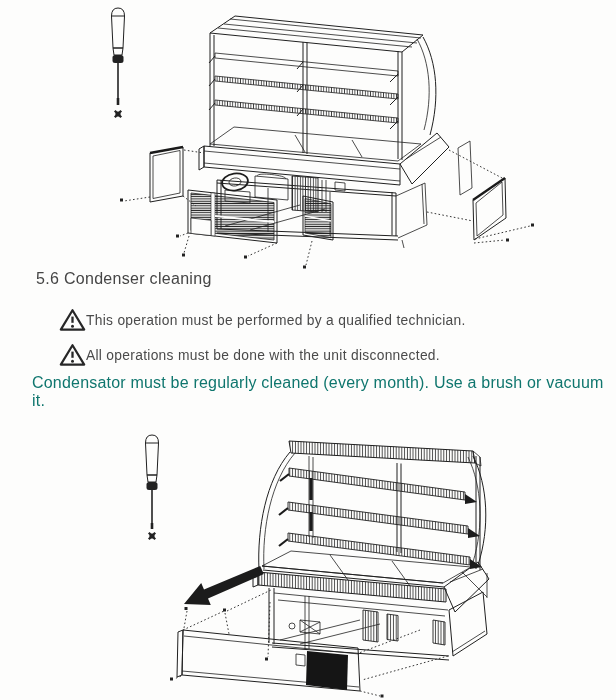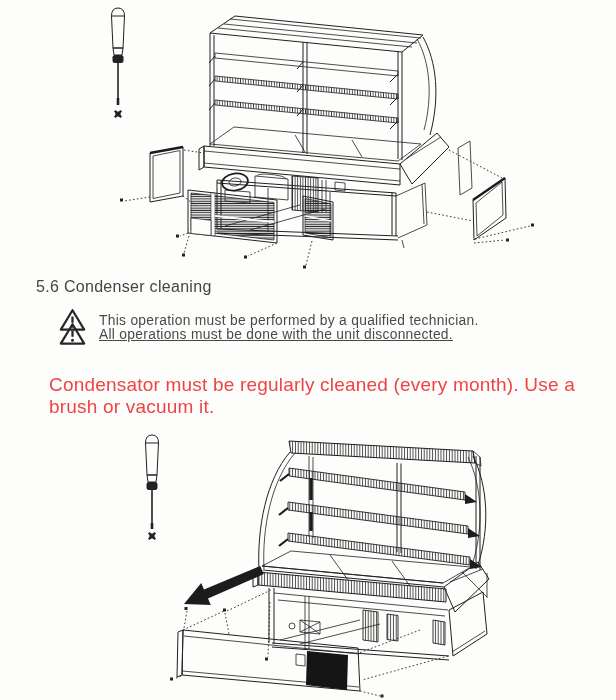--- a/index.html
+++ b/index.html
@@ -5,28 +5,28 @@
   html,body{margin:0;padding:0;}
   body{width:616px;height:700px;overflow:hidden;background:#f6f6f4;}
   .page{
     position:relative;width:616px;height:700px;background:#fdfdfc;
     font-family:"Liberation Sans", sans-serif;color:#474747;
   }
   .fig{position:absolute;left:0;margin:0;}
   #fig1{top:0;}
   #fig2{top:430px;}
   .heading{
-    position:absolute;left:36px;top:278px;font-size:16px;letter-spacing:.3px;
+    position:absolute;left:36px;top:270px;font-size:16px;letter-spacing:.3px;
     color:#454545;font-weight:normal;margin:0;
   }
-  .warn-row{position:absolute;left:59px;display:flex;align-items:center;gap:13px;text-align:right;}
+  .warn-row{position:absolute;left:59px;display:flex;align-items:center;text-align:right;}
   #warn1{top:308px;}
-  #warn2{top:322px;text-decoration:underline;}
+  #warn2{top:343px;}
   .warn-text{font-size:13.8px;letter-spacing:.3px;color:#4a4a4a;}
-  .para{position:absolute;left:49px;margin:0;font-size:19px;letter-spacing:.2px;color:#ef4444;}
+  .para{position:absolute;left:32px;margin:0;font-size:16px;letter-spacing:.2px;color:#0f766e;}
   #para1{top:374px;}
   #para2{top:402px;}
   svg{display:block;}
   .ln{stroke:#202020;fill:none;stroke-width:1;}
   .ln2{stroke:#202020;fill:none;stroke-width:0.8;}
   .thk{stroke:#1a1a1a;fill:none;stroke-width:2.4;}
   .dot{stroke:#2a2a2a;fill:none;stroke-width:0.95;stroke-dasharray:1.6 2.3;}
   .sq{fill:#222;stroke:none;}
   .blk{fill:#1c1c1c;stroke:none;}
 </style>

